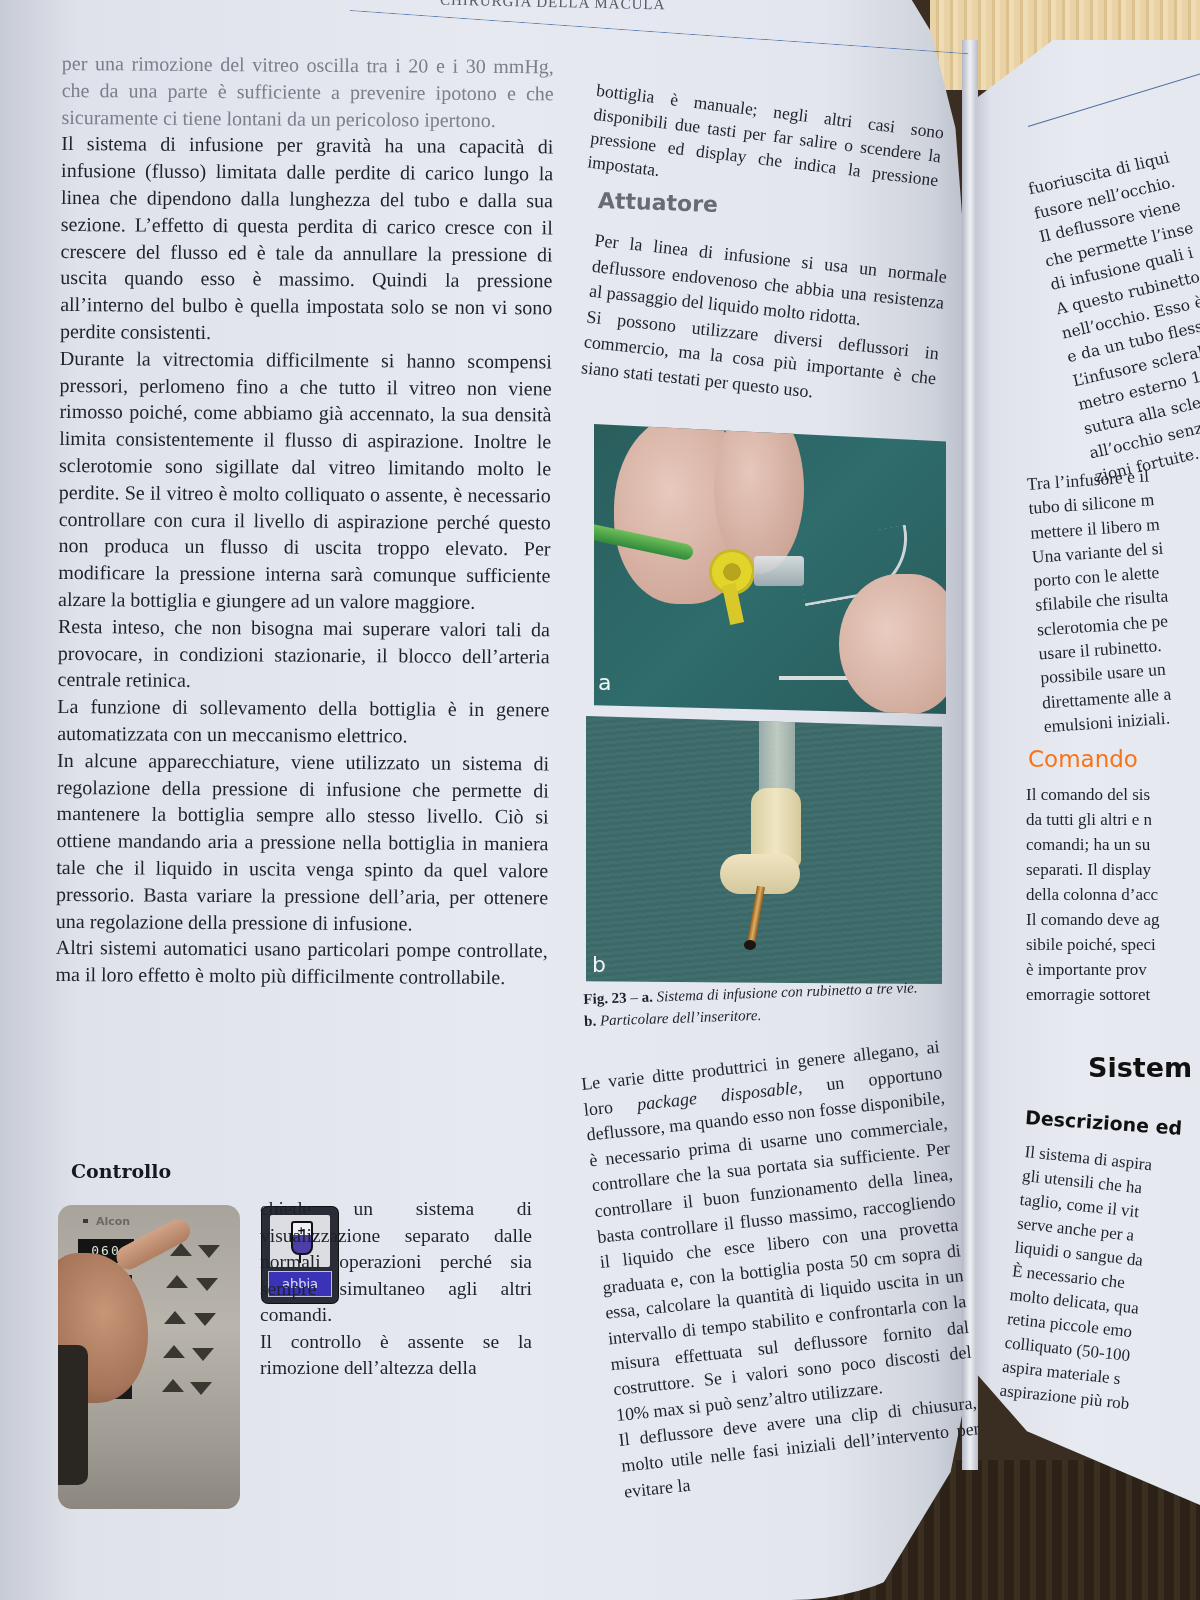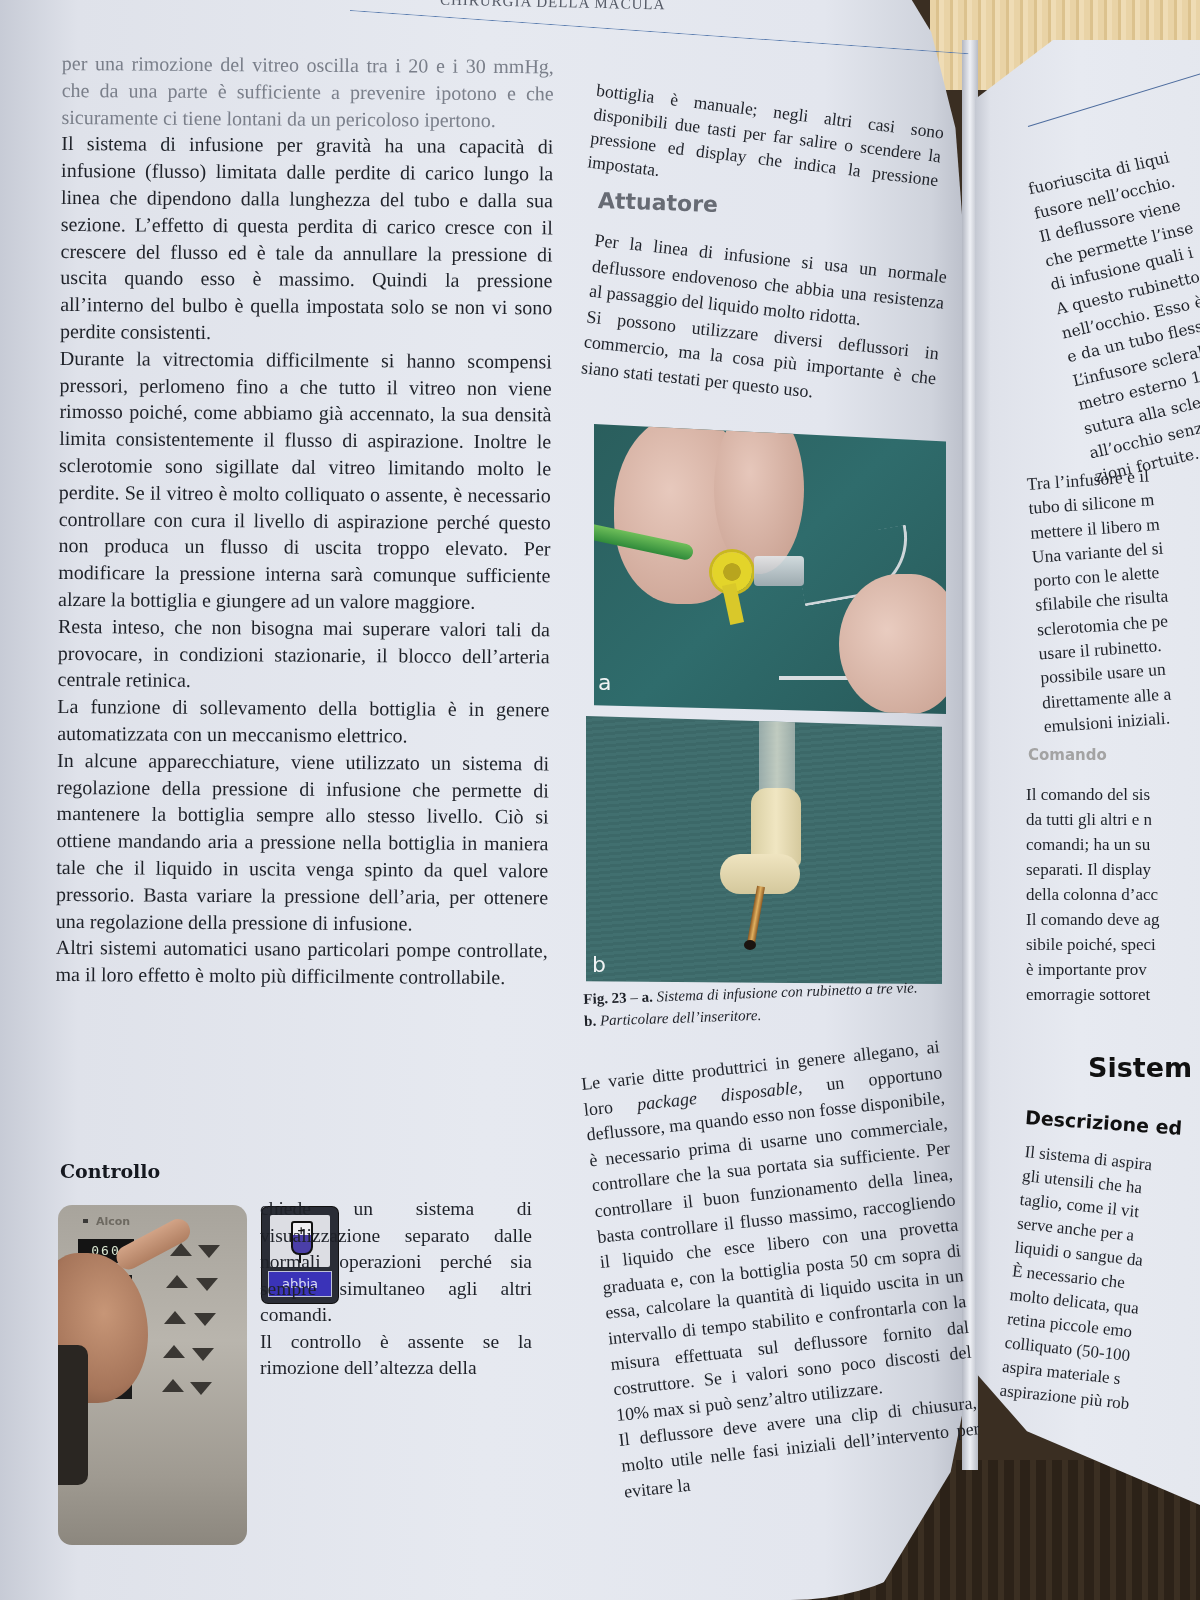--- a/index.html
+++ b/index.html
@@ -52,29 +52,28 @@
     position: absolute; font-family: "Liberation Serif", serif; color: #1f2229;
   }
   .col p { margin: 0; }
   .left-col {
     left: 62px; top: 50px; width: 492px; font-size: 20px; line-height: 26.8px;
     text-align: justify; transform: rotate(0.4deg); transform-origin: top left;
   }
   .left-col .faded { color: #7a7f8a; }
   .left-col p { text-indent: 0; }
   .sub-heading {
-    font-family: "DejaVu Serif", serif; font-weight: bold; font-size: 19px; color: #15181f;
+    font-family: "DejaVu Serif", serif; font-weight: bold; font-size: 19px; color: #15181f; margin-left: 11px;
   }
   .controllo-title { position: absolute; left: 60px; top: 1160px; }
   .control-photo {
-    position: absolute; left: 58px; top: 1205px; width: 182px; height: 340px;
+    position: absolute; left: 58px; top: 1205px; width: 182px; height: 304px;
     border-radius: 14px;
     background: linear-gradient(180deg, #a8a49c 0%, #b9b5ad 40%, #9f9a91 80%, #8c877e 100%);
     overflow: hidden;
-    padding-left: 7px;
   }
   .alcon-label {
     position: absolute; left: 38px; top: 10px; font-family: "DejaVu Sans", sans-serif;
     font-size: 11px; color: #6d6961; font-weight: bold;
   }
   .alcon-dot { position: absolute; left: 25px; top: 14px; width: 5px; height: 4px; background: #3b3a38; }
   .lcd {
     position: absolute; left: 20px; top: 34px; width: 56px; height: 24px; background: #141414;
     color: #d8e6d0; font-family: "DejaVu Sans Mono", monospace; font-size: 13px;
     text-align: center; line-height: 24px; letter-spacing: 2px;
@@ -175,21 +174,21 @@
     transform: rotate(-6deg); transform-origin: top left;
   }
   .mid-bottom i { font-style: italic; }
   
   .right-col {
     position: absolute; left: 1026px; top: 138px; width: 210px; font-family: "DejaVu Serif", serif;
     font-size: 15.5px; line-height: 24.6px; color: #1f2229; white-space: nowrap; overflow: hidden;
   }
   .right-col.block1 { transform: rotate(-13deg); transform-origin: top left; top: 178px; }
   .right-col.block2 { top: 472px; font-family: "Liberation Serif", serif; font-size: 17.5px; line-height: 24.3px; transform: rotate(-4deg); transform-origin: top left; }
-  .comando-title { position: absolute; left: 1028px; top: 746px; font-family: "DejaVu Sans", sans-serif; font-weight: bold; font-size: 15px; color: #a3a3a3; }
+  .comando-title { position: absolute; left: 1028px; top: 746px; font-family: "DejaVu Sans", sans-serif; font-weight: normal; font-size: 23px; color: #f97316; }
   .right-col.block3 { top: 782px; font-family: "Liberation Serif", serif; font-size: 17px; line-height: 25px; }
   .sistem-title { position: absolute; left: 1088px; top: 1052px; font-family: "DejaVu Sans", sans-serif; font-weight: bold; font-size: 27px; color: #111; white-space: nowrap; text-align: right; }
   .descr-title { position: absolute; left: 1026px; top: 1106px; font-family: "DejaVu Sans", sans-serif; font-weight: bold; font-size: 19px; color: #111; white-space: nowrap; transform: rotate(4deg); transform-origin: top left; }
   .right-col.block4 { top: 1140px; font-family: "Liberation Serif", serif; font-size: 17px; line-height: 24px; transform: rotate(6deg); transform-origin: top left; }
 </style>
 </head>
 <body>
 
 <div class="wood-top"></div>
 <div class="dark-bottom"></div>

